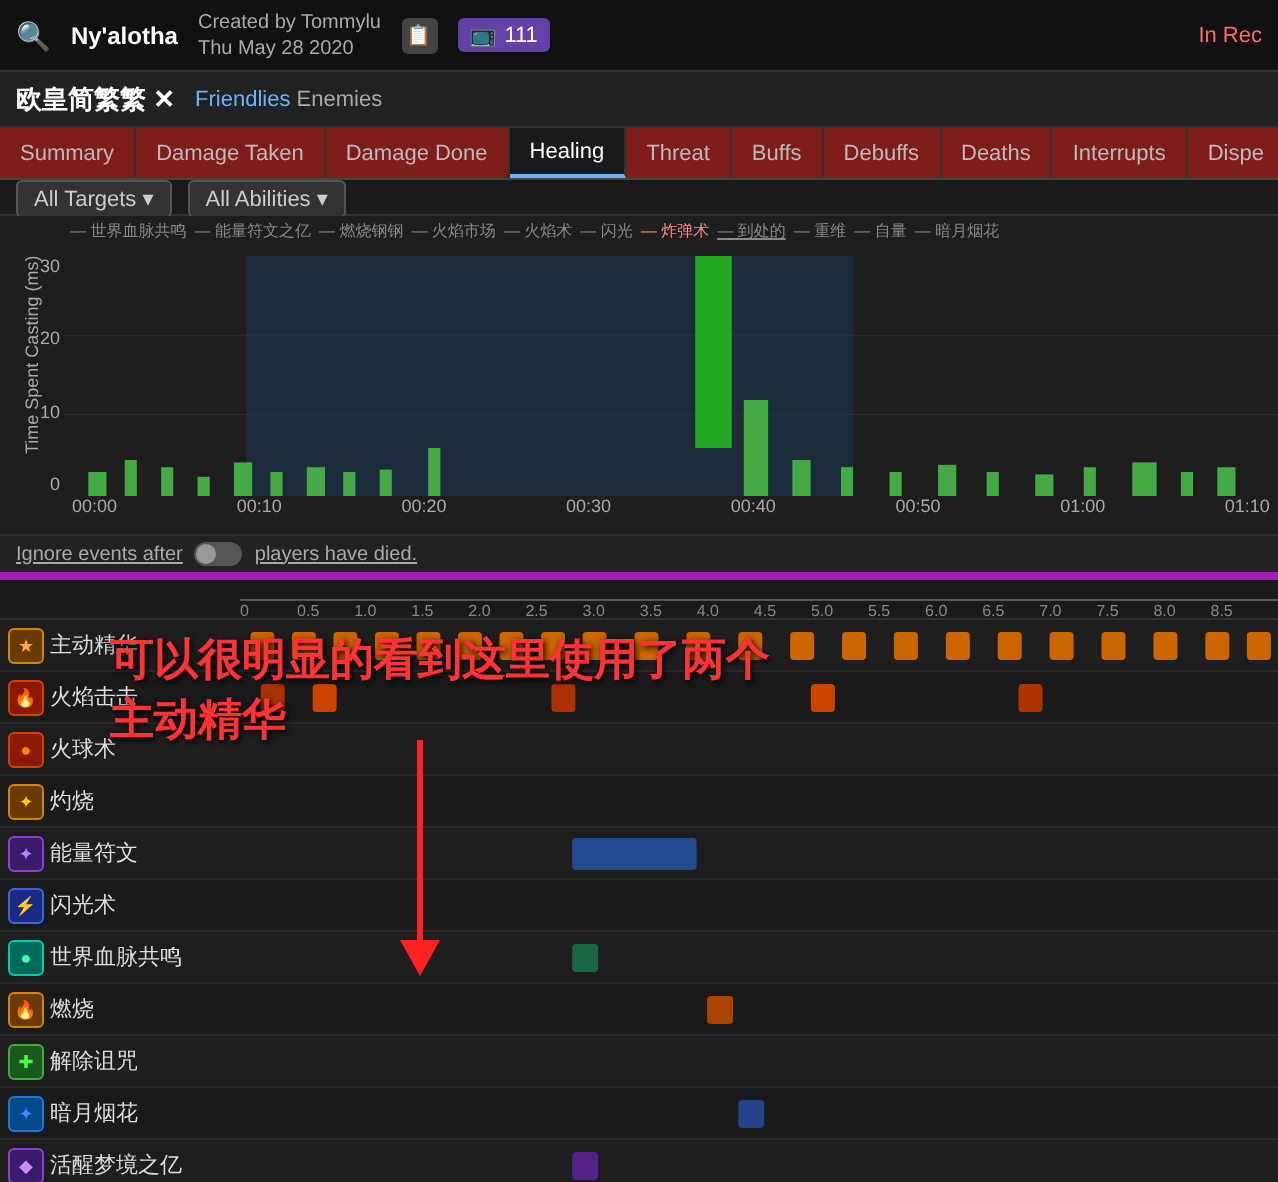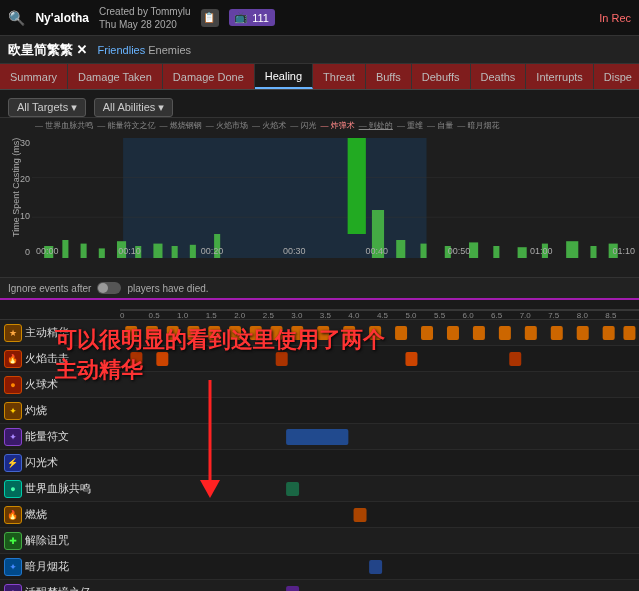--- a/index.html
+++ b/index.html
@@ -98,23 +98,23 @@
     }
     .nav-tab.active {
       background: #1a1a1a;
       color: #fff;
       border-bottom: 2px solid #69b4ff;
     }
 
     
     .filter-bar {
       background: #1a1a1a;
-      height: 28px;
-      display: flex;
-      align-items: flex-end;
+      height: 18px;
+      display: flex;
+      align-items: flex-start;
       padding: 0 8px;
       gap: 8px;
       border-bottom: 1px solid #333;
     }
     .filter-btn {
       background: #333;
       border: 1px solid #555;
       color: #ccc;
       font-size: 11px;
       padding: 2px 8px;
@@ -151,21 +151,21 @@
       display: flex;
       align-items: center;
       justify-content: center;
       writing-mode: vertical-rl;
       transform: rotate(180deg);
       font-size: 9px;
       color: #aaa;
     }
     .chart-x-axis {
       position: absolute;
-      bottom: 16px;
+      bottom: 4px;
       left: 32px;
       right: 0;
       height: 20px;
       display: flex;
       align-items: center;
       justify-content: space-between;
       padding: 0 4px;
       font-size: 9px;
       color: #aaa;
     }
@@ -187,21 +187,22 @@
     
     .ignore-bar {
       background: #222;
       height: 22px;
       display: flex;
       align-items: center;
       padding: 0 8px;
       gap: 6px;
       font-size: 10px;
       color: #aaa;
-      border-bottom: 2px solid #a21caf;
+      border-bottom: 4px solid #a21caf;
+      text-decoration: underline;
     }
     .toggle-btn {
       width: 24px; height: 12px;
       background: #555;
       border-radius: 6px;
       position: relative;
       cursor: pointer;
     }
     .toggle-btn::after {
       content: '';

